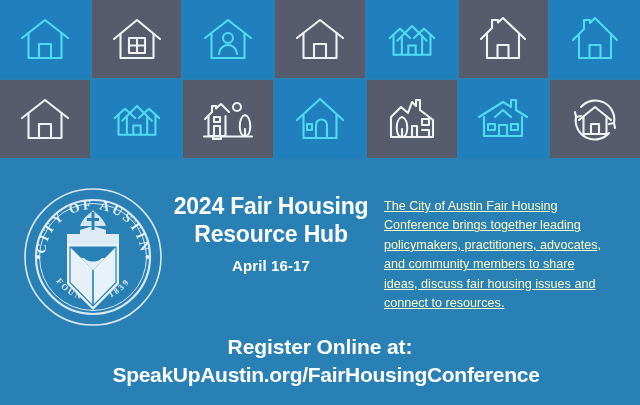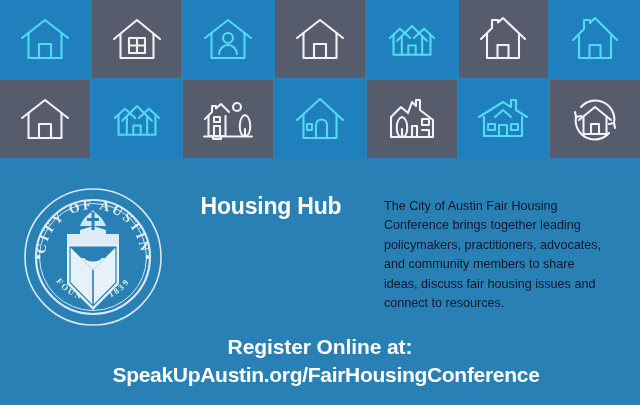--- a/index.html
+++ b/index.html
@@ -101,23 +101,24 @@
     letter-spacing: 0.1px;
   }
 
   .desc-block {
     position: absolute;
     left: 384px;
     top: 39px;
     width: 224px;
   }
   .desc-text {
-    color: #0f172a;
+    color: #fef9c3;
     font-size: 12.6px;
     line-height: 19.4px;
+    text-decoration: underline;
   }
 
   .register-block {
     position: absolute;
     left: 0;
     top: 176px;
     width: 640px;
     text-align: center;
   }
   .register-head {
@@ -313,21 +314,23 @@
         <path d="M48 61 L71 84 L94 61" fill="#2880b5"></path>
         <path d="M71 84 L71 120" stroke="#2880b5" stroke-width="1.6" fill="none"></path>
         <path d="M59 72 L83 72 L71 84 Z" fill="#e7f1f8"></path>
         <ellipse cx="71" cy="71" rx="9" ry="4.5" fill="#2880b5"></ellipse>
         <path d="M62 70 L80 70 L78 66 L64 66 Z" fill="#2880b5"></path>
         <path d="M71 62 L71 66" stroke="#2880b5" stroke-width="2" fill="none"></path>
       </svg>
     </div>
 
     <div class="title-block">
-      <div class="title-line">Housing Hub</div>
+      <div class="title-line">2024 Fair Housing</div>
+      <div class="title-line">Resource Hub</div>
+      <div class="date-line">April 16-17</div>
     </div>
 
     <div class="desc-block">
       <div class="desc-text">The City of Austin Fair Housing Conference brings together leading policymakers, practitioners, advocates, and community members to share ideas, discuss fair housing issues and connect to resources.</div>
     </div>
 
     <div class="register-block">
       <div class="register-head">Register Online at:</div>
       <div class="register-url">SpeakUpAustin.org/FairHousingConference</div>
     </div>

